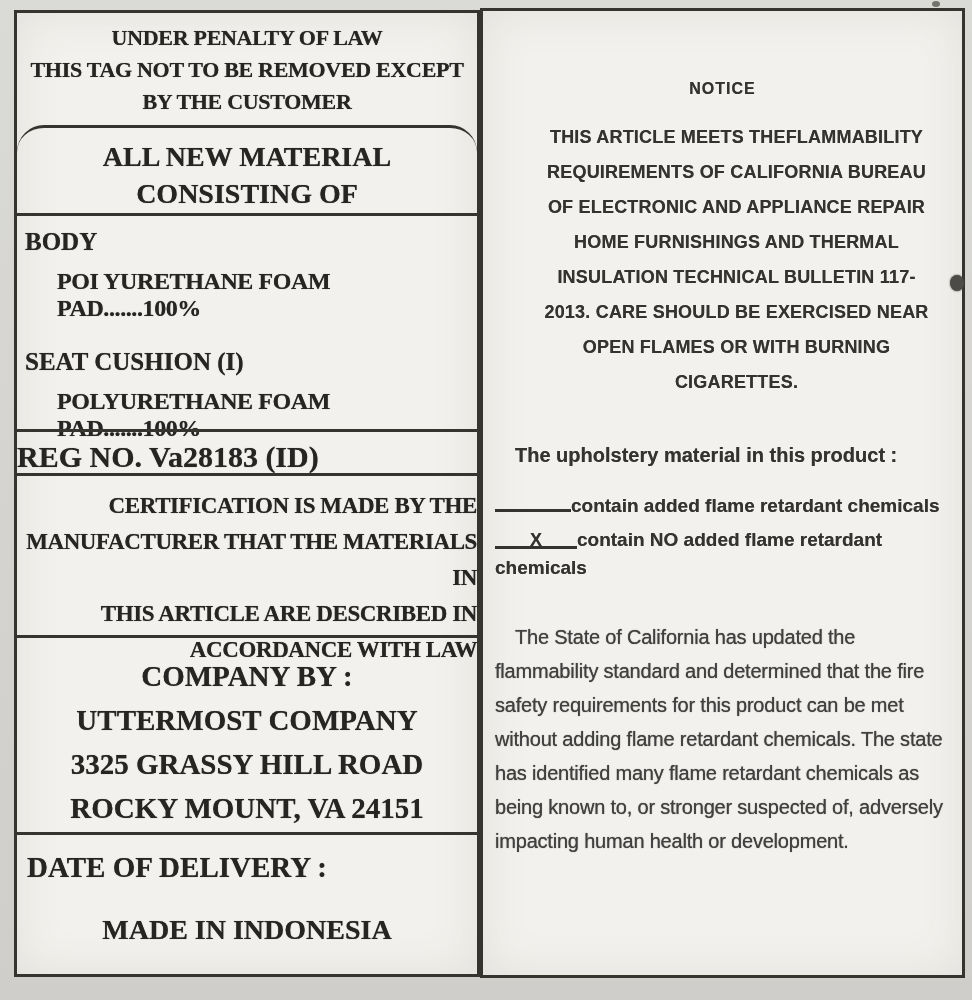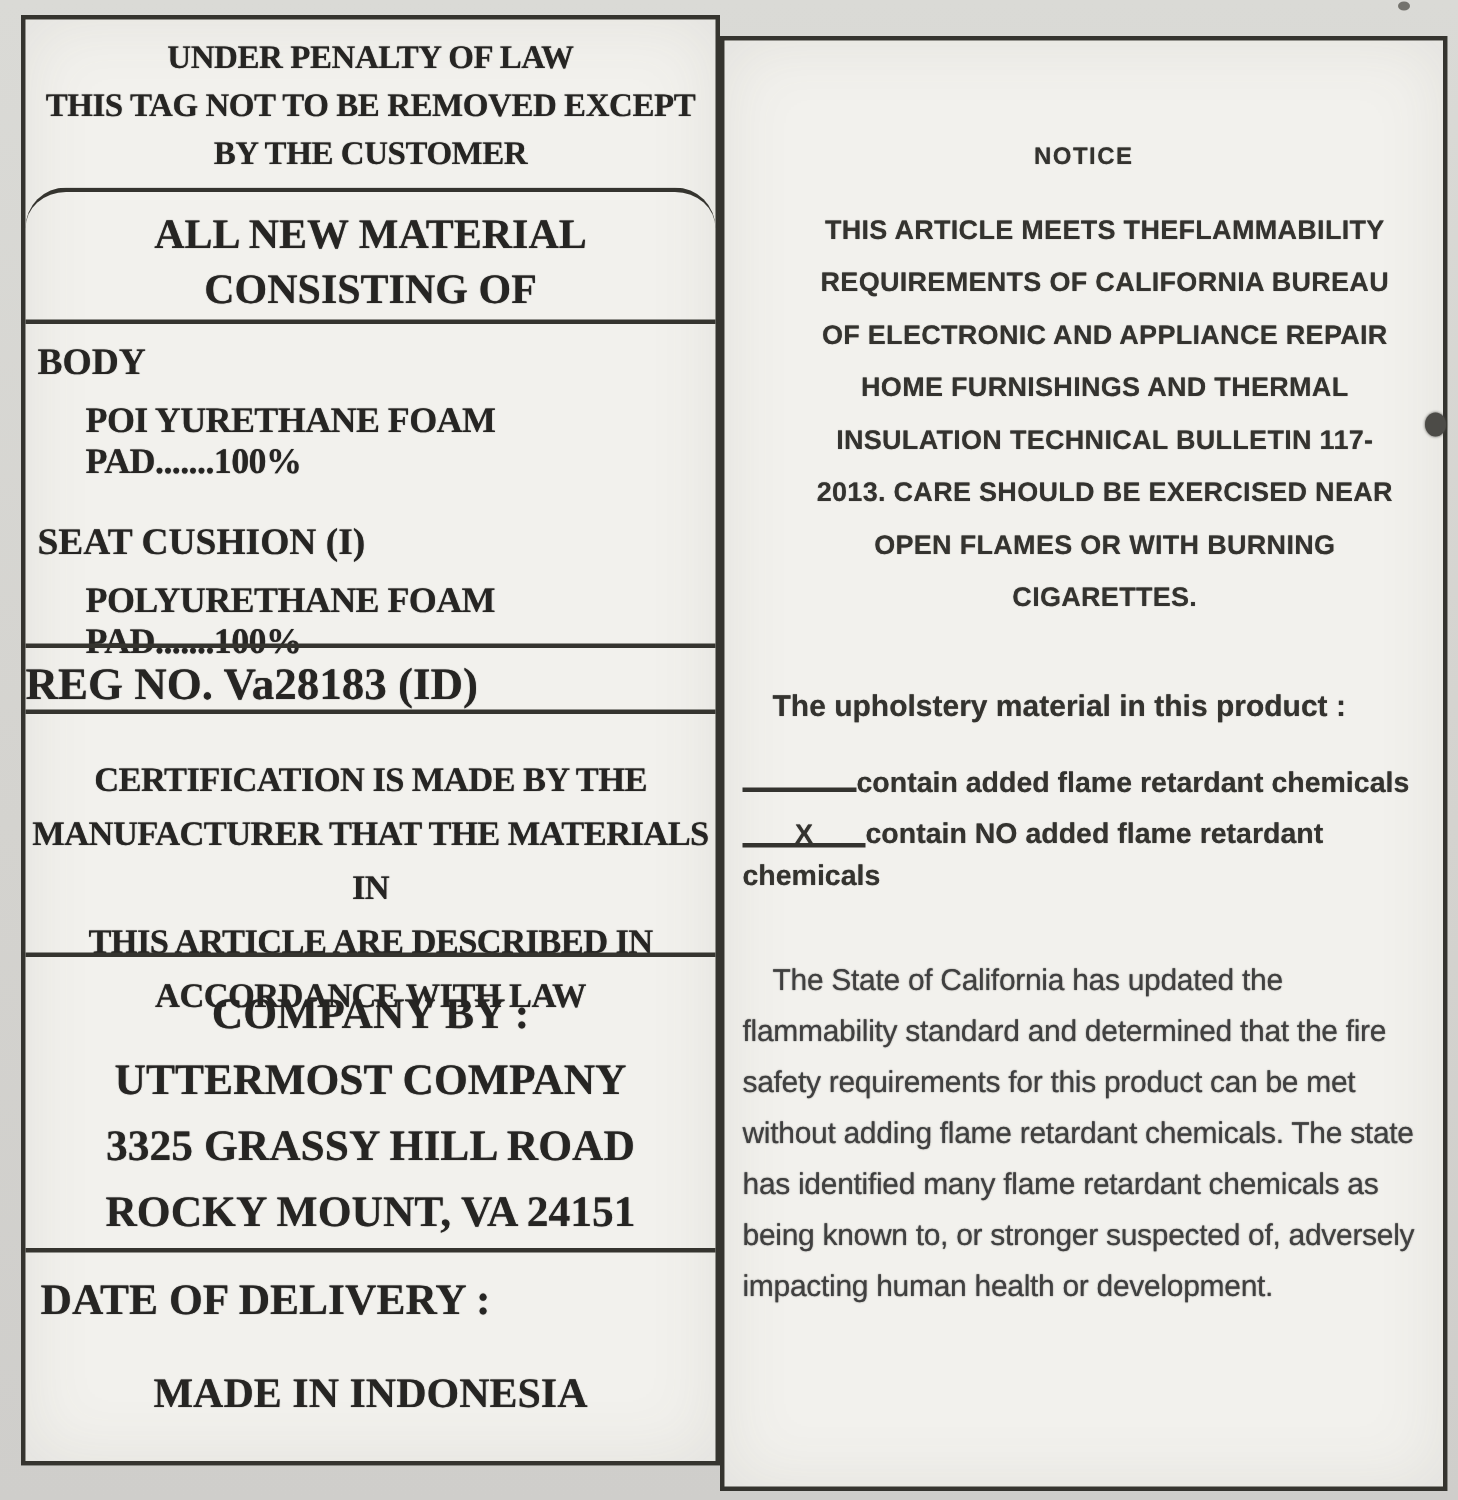--- a/index.html
+++ b/index.html
@@ -8,42 +8,42 @@
     position:relative; width:972px; height:1000px; overflow:hidden;
     background:linear-gradient(180deg,#dadad6 0%,#d4d3cf 55%,#cfcecb 100%);
     font-family:"Liberation Sans",sans-serif;
   }
   .panel{
     position:absolute; background:#f2f1ed;
     border:3px solid #35342f;
     box-shadow:inset 0 0 46px rgba(90,88,80,0.10);
   }
   .panel.left{ left:14px; top:10px; width:466px; height:967px; display:flex; flex-direction:column; }
-  .panel.right{ left:480px; top:24px; width:485px; height:970px; }
+  .panel.right{ left:480px; top:8px; width:485px; height:970px; }
 
   
   .sec{ width:100%; }
   .sec + .sec{ border-top:3px solid #35342f; }
   .serif{ font-family:"Liberation Serif",serif; font-weight:bold; color:#262523; text-shadow:0 0 0.7px rgba(35,34,32,.75); }
 
   .s1{ height:112px; padding-top:9px; text-align:center; }
   .s1 .ln{ font-size:22px; line-height:32px; letter-spacing:-0.3px; }
 
   .s2{ height:88px; padding-top:10px; text-align:center;border-radius:27px; }
   .s2 .ln{ font-size:28px; line-height:37px; }
 
   .s3{ height:216px; text-align:left; }
   .s3 .lbl{ font-size:25px; margin:12px 0 0 8px; }
   .s3 .pad{ font-size:24px; margin:12px 0 0 40px; letter-spacing:-0.4px; }
   .s3 .lbl2{ font-size:25px; margin:26px 0 0 8px; }
 
   .s4{ height:44px; }
   .s4 .ln{ font-size:30px; line-height:50px; }
 
-  .s5{ height:162px; padding-top:26px; text-align:center; }
+  .s5{ height:162px; padding-top:12px; text-align:right; }
   .s5 .ln{ font-size:23px; line-height:36px; letter-spacing:-0.4px; }
 
   .s6{ height:197px; padding-top:16px; text-align:center; }
   .s6 .ln{ font-size:29px; line-height:44px; }
 
   .s7{ flex:1; }
   .s7 .date{ font-size:29px; margin:16px 0 0 10px; }
   .s7 .origin{ font-size:28px; text-align:center; margin-top:30px; }
 
   

